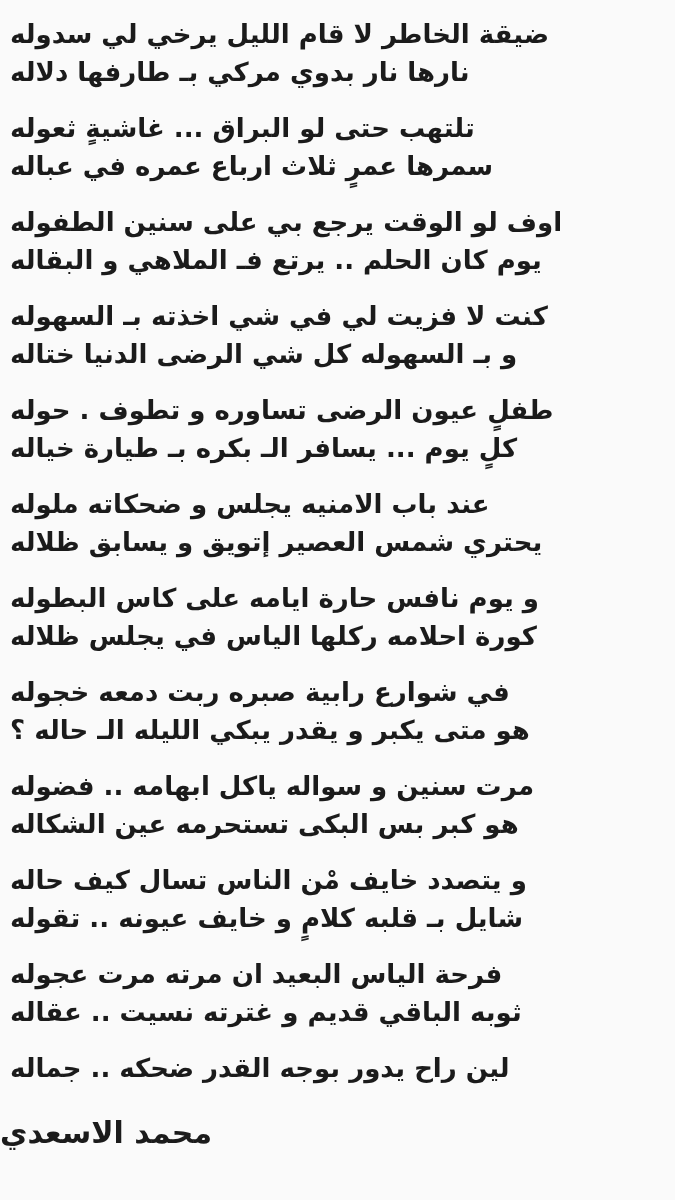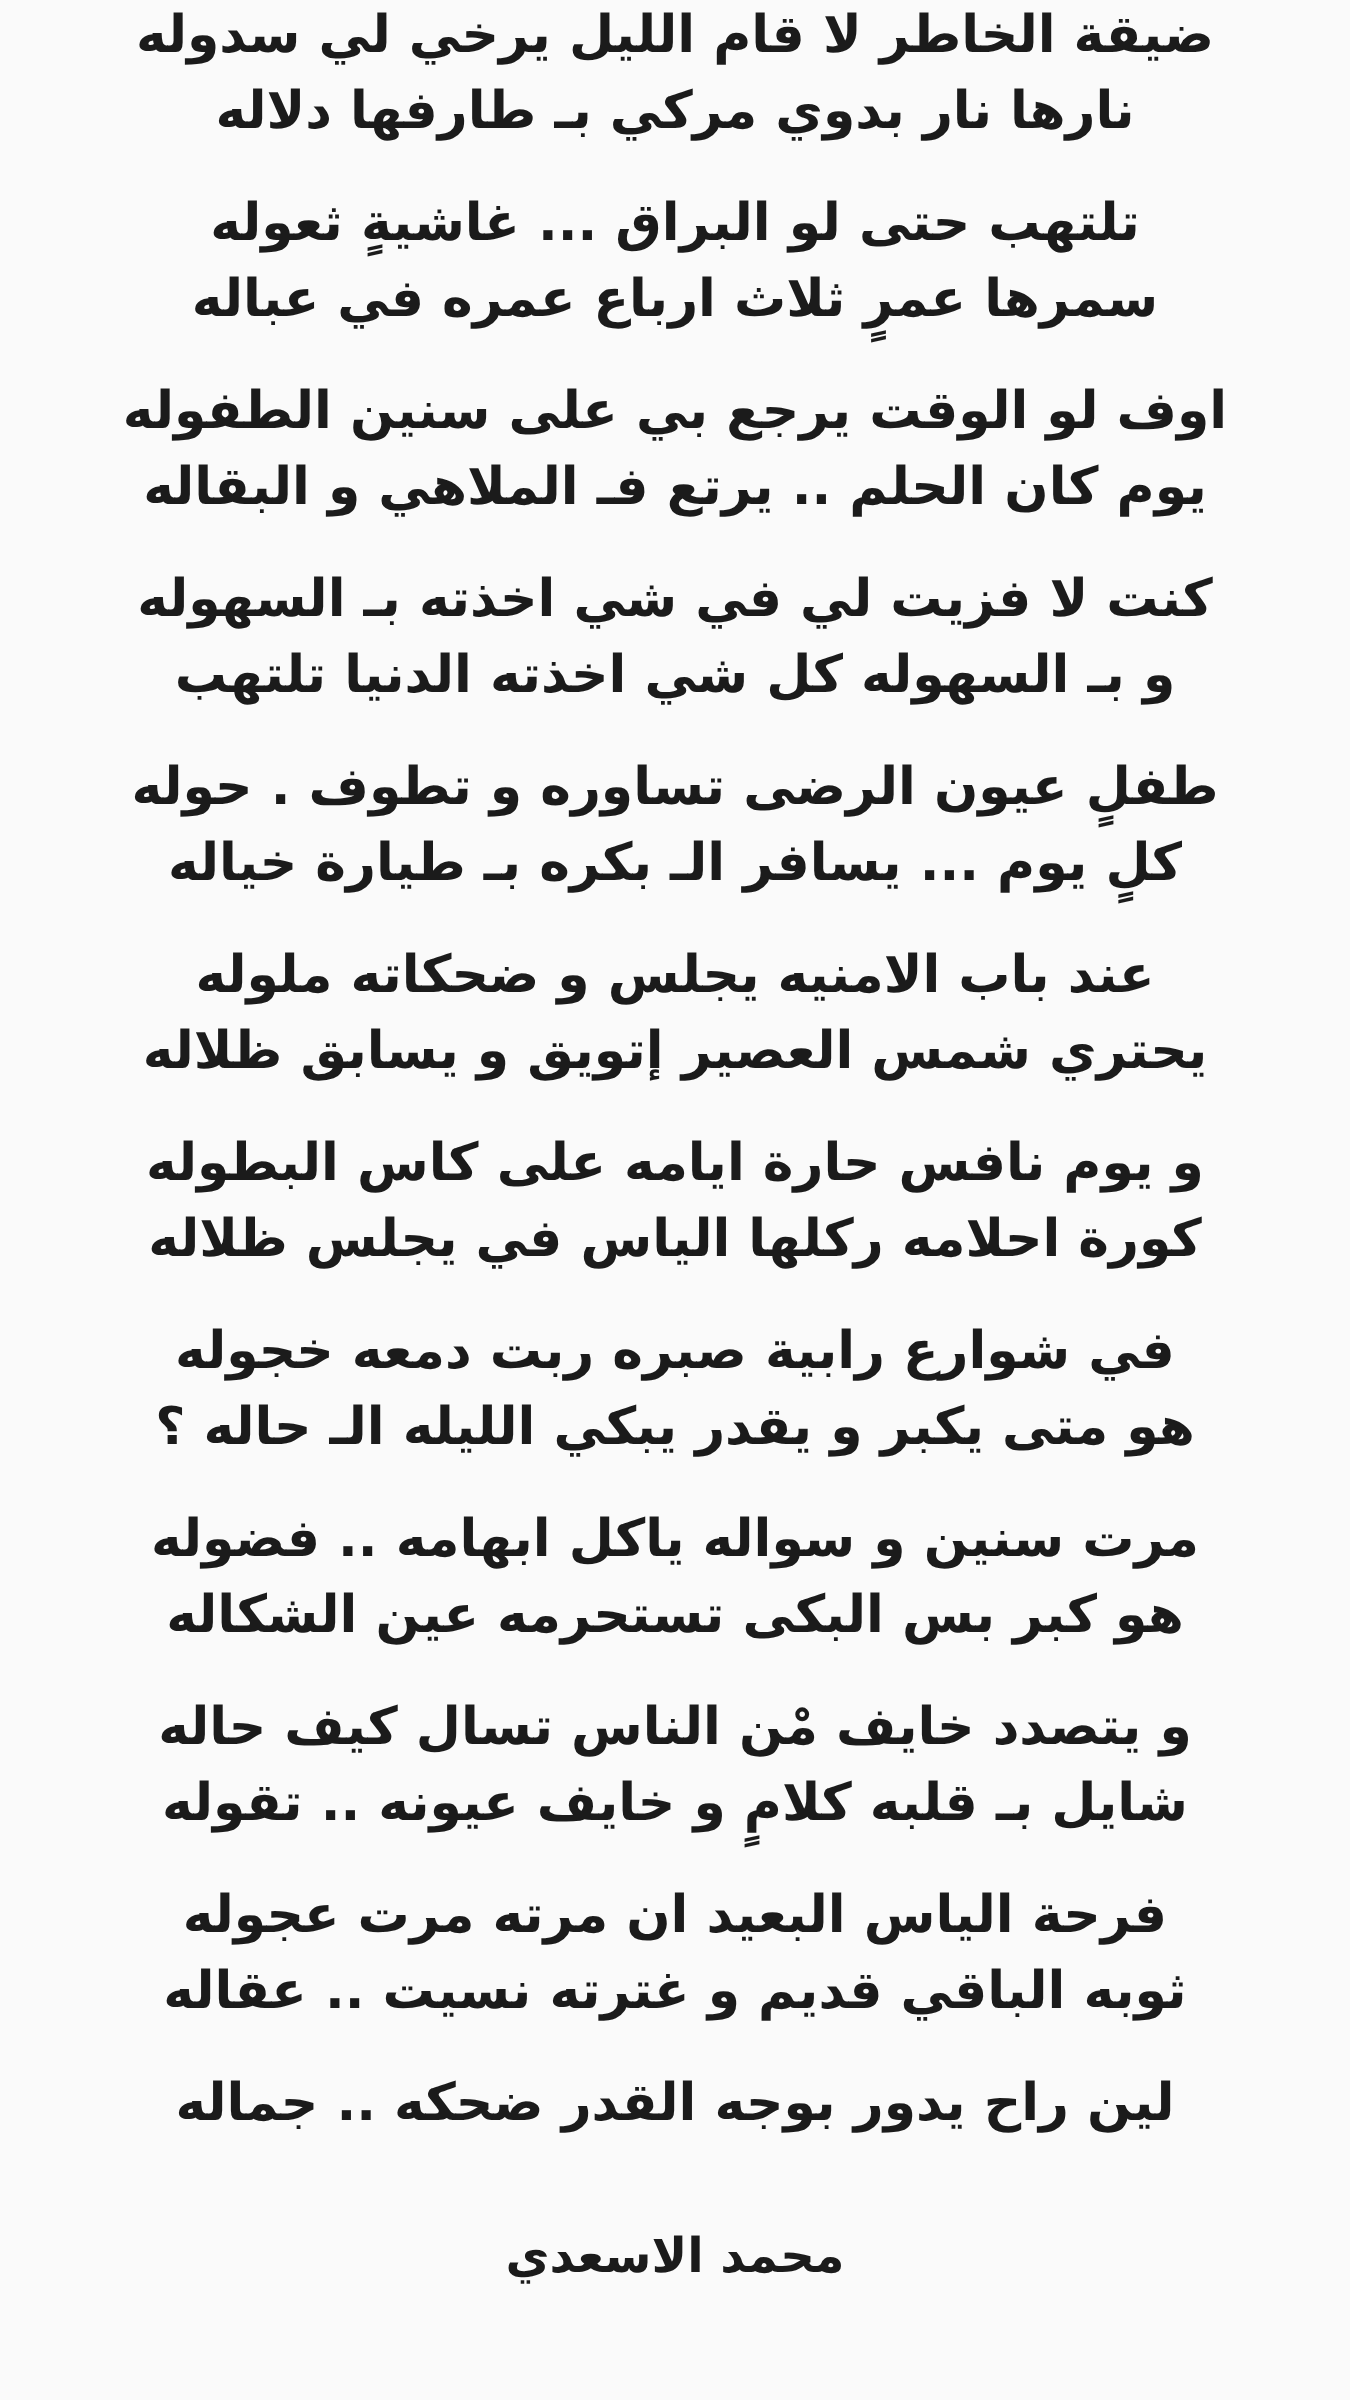--- a/index.html
+++ b/index.html
@@ -9,40 +9,40 @@
   body {
     width: 675px;
     height: 1200px;
     background: #fafafa;
     overflow: hidden;
   }
   .poem-page {
     width: 675px;
     height: 1200px;
     box-sizing: border-box;
-    padding-top: 0;
+    padding-top: 16px;
     direction: rtl;
-    text-align: center;
+    text-align: left;
     font-family: "DejaVu Sans", sans-serif;
     font-weight: bold;
     color: #1b1b1b;
   }
   .stanza {
     margin: 0 auto 19px auto;
     width: 655px;
   }
   .verse-line {
     margin: 0;
     font-size: 26px;
     line-height: 37.5px;
     white-space: nowrap;
   }
   .signature {
-    margin-top: 38px;
-    font-size: 24px;
+    margin-top: 26px;
+    font-size: 30px;
     line-height: 37px;
   }
 </style>
 </head>
 <body>
 
 <div class="poem-page">
 
   <div class="stanza">
     <p class="verse-line">ضيقة الخاطر لا قام الليل يرخي لي سدوله</p>
@@ -54,21 +54,21 @@
     <p class="verse-line">سمرها عمرٍ ثلاث ارباع عمره في عباله</p>
   </div>
 
   <div class="stanza">
     <p class="verse-line">اوف لو الوقت يرجع بي على سنين الطفوله</p>
     <p class="verse-line">يوم كان الحلم .. يرتع فـ الملاهي و البقاله</p>
   </div>
 
   <div class="stanza">
     <p class="verse-line">كنت لا فزيت لي في شي اخذته بـ السهوله</p>
-    <p class="verse-line">و بـ السهوله كل شي اخذته الدنيا تلتهب</p>
+    <p class="verse-line">و بـ السهوله كل شي الرضى الدنيا ختاله</p>
   </div>
 
   <div class="stanza">
     <p class="verse-line">طفلٍ عيون الرضى تساوره و تطوف . حوله</p>
     <p class="verse-line">كلٍ يوم ... يسافر الـ بكره بـ طيارة خياله</p>
   </div>
 
   <div class="stanza">
     <p class="verse-line">عند باب الامنيه يجلس و ضحكاته ملوله</p>
     <p class="verse-line">يحتري شمس العصير إتويق و يسابق ظلاله</p>

